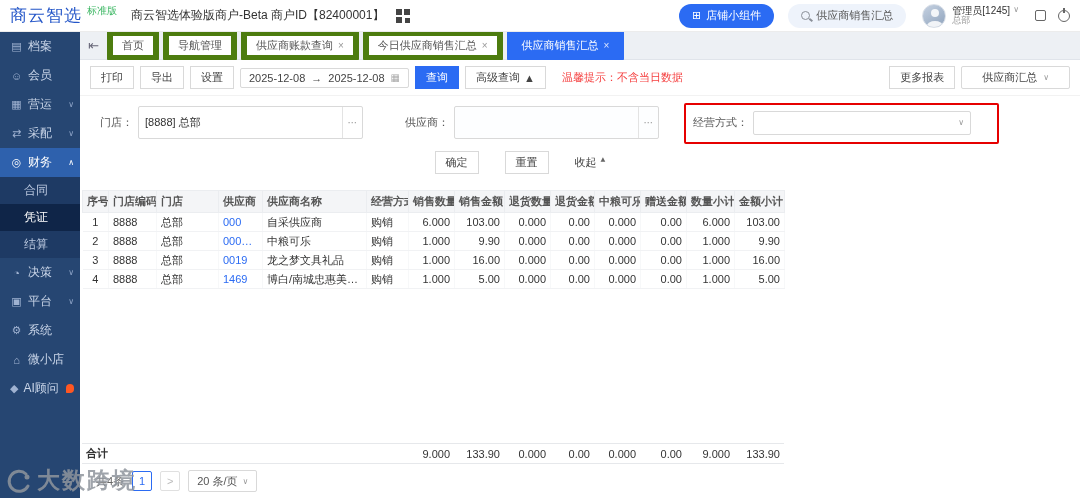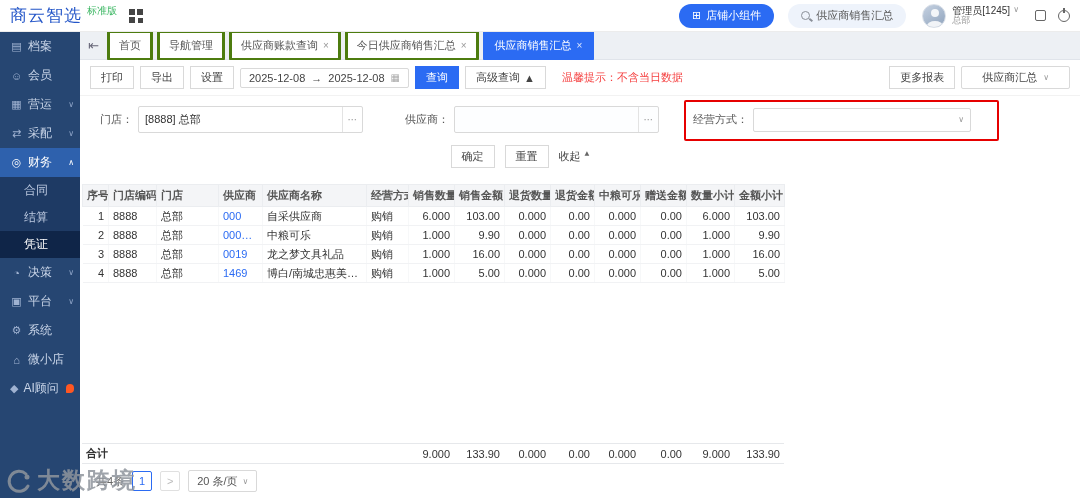--- a/index.html
+++ b/index.html
@@ -47,21 +47,21 @@
   .side-item.active-parent .sicon, .side-item.active-parent .chev { color:#fff; }
   .side-sub { background:#1e3a64; }
   .side-sub .side-item { height:27px; padding-left:24px; font-size:12px; color:#bcc9e0; }
   .side-sub .side-item.selected { background:#0f2548; color:#fff; }
   .ai-badge { width:14px; height:9px; background:#ff5722; border-radius:5px 5px 5px 1px; margin-left:2px; }
 
   
   .main { position:absolute; top:32px; left:80px; right:0; bottom:0; display:flex; flex-direction:column; background:#edf0f4; }
   .tabstrip { height:28px; display:flex; align-items:center; gap:4px; padding:0 8px; background:#edf0f4; border-bottom:1px solid #e0e4ea; flex:0 0 auto; }
   .collapse-icon { font-size:13px; color:#667; margin-right:4px; cursor:pointer; }
-  .tab { height:31px; display:flex; align-items:center; gap:5px; padding:0 9px; font-size:11px; background:#fff; border:3px solid #4d7c0f; border-radius:2px; color:#555; cursor:pointer; white-space:nowrap; }
+  .tab { height:31px; display:flex; align-items:center; gap:5px; padding:0 9px; font-size:11px; background:#fff; border:6px solid #4d7c0f; border-radius:2px; color:#555; cursor:pointer; white-space:nowrap; }
   .tab .close { font-size:10px; color:#999; cursor:pointer; }
   .tab.active { background:#2b6bf3; border-color:#2b6bf3; color:#fff; }
   .tab.active .close { color:#dce6ff; }
 
   .panel { flex:1; display:flex; flex-direction:column; background:#fff; overflow:hidden; }
 
   
   .toolbar { height:36px; display:flex; align-items:center; gap:6px; padding:0 10px; border-bottom:1px solid #f2f2f2; flex:0 0 auto; }
   .btn { font-size:11px; padding:3px 10px; border:1px solid #d9d9d9; background:#fff; border-radius:0; color:#444; cursor:pointer; white-space:nowrap; display:flex; align-items:center; gap:4px; }
   .btn-primary { background:#2b6bf3; border-color:#2b6bf3; color:#fff;font-family:Liberation Mono, monospace; }
@@ -70,44 +70,44 @@
   .tip { font-size:11px; color:#f53f3f; margin-left:10px; white-space:nowrap; }
   .toolbar .spacer { flex:1; }
   .select-box { border:1px solid #d9d9d9; border-radius:2px; padding:3px 20px; font-size:11px; color:#444; display:flex; align-items:center; gap:6px; cursor:pointer; white-space:nowrap; }
   .select-box .chev { font-size:8px; color:#999; }
 
   
   .filterbar { flex:0 0 auto; padding-top:10px; }
   .filter-row { display:flex; align-items:center; padding-left:20px; }
   .fgroup { display:flex; align-items:center; position:relative; }
   .flabel { font-size:11px; color:#555; margin-right:5px; white-space:nowrap; }
-  .finput { height:27px; border:1px solid #d9d9d9; border-radius:2px; background:#fff; display:flex; align-items:center; font-size:11px; color:#333; cursor:text; }
+  .finput { height:33px; border:1px solid #d9d9d9; border-radius:2px; background:#fff; display:flex; align-items:center; font-size:11px; color:#333; cursor:text; }
   .finput .fvalue { padding:0 6px; flex:1; white-space:nowrap; overflow:hidden; }
   .finput .ell { width:20px; text-align:center; border-left:1px solid #e3e3e3; color:#999; font-size:10px; align-self:stretch; display:flex; align-items:center; justify-content:center; cursor:pointer; }
   .fselect { height:24px; border:1px solid #d9d9d9; border-radius:2px; background:#fff; display:flex; align-items:center; font-size:11px; color:#333; cursor:pointer; }
   .fselect .fvalue { padding:0 6px; flex:1; }
   .fselect .chev { font-size:8px; color:#999; margin-right:6px; }
   .g-store .finput { width:225px; }
   .g-supplier { margin-left:42px; }
   .g-supplier .finput { width:205px; background:#fdfeff; }
   .g-mode { margin-left:34px; }
   .g-mode .fselect { width:218px; }
   .annotated::after { content:""; position:absolute; top:-8px; left:-9px; right:-28px; bottom:-9px; border:2px solid #e60000; border-radius:2px; pointer-events:none; z-index:40; }
-  .action-row { display:flex; justify-content:center; align-items:center; gap:10px; padding:12px 16px 10px; margin-right:120px; }
+  .action-row { display:flex; justify-content:center; align-items:center; gap:26px; padding:12px 16px 10px; margin-right:120px; }
   .link-btn { font-size:11px; color:#444; display:flex; align-items:flex-start; gap:4px; cursor:pointer;font-family:Liberation Mono, monospace; }
   .link-btn .chev { font-size:8px; color:#666; }
 
   
   .table-zone { flex:1; display:flex; flex-direction:column; overflow:hidden; padding:6px 0 0 2px; }
   .table-scroll { flex:1; overflow:hidden; }
   table { border-collapse:collapse; table-layout:fixed; width:702px; }
   th { background:#f4f5f7; font-size:11px; color:#555; font-weight:700; height:22px; border:1px solid #ebedf0; padding:0 4px; text-align:left; white-space:nowrap; overflow:hidden; }
   td { font-size:11px; color:#333; height:19px; border-bottom:1px solid #f1f2f4; border-right:1px solid #f7f8f9; padding:0 4px; white-space:nowrap; overflow:hidden; text-overflow:ellipsis; }
   .num { text-align:right; }
-  .ctr { text-align:right; }
+  .ctr { text-align:center; }
   .link { color:#2b6bf3; cursor:pointer; }
   #totals-table { border-top:1px solid #e6e8eb; border-bottom:1px solid #e6e8eb; flex:0 0 auto; }
   #totals-table td { height:20px; border:none; }
   .tot-label { font-weight:700; color:#333; }
 
   
   .pagination { height:34px; display:flex; align-items:center; gap:8px; padding-left:14px; font-size:11px; color:#666; flex:0 0 auto; }
   .page-btn { min-width:20px; height:20px; border:1px solid #2b6bf3; color:#2b6bf3; background:#fff; border-radius:2px; display:flex; align-items:center; justify-content:center; font-size:11px; cursor:pointer; }
   .next-btn { min-width:20px; height:20px; border:1px solid #e0e0e0; color:#bbb; background:#fff; border-radius:2px; display:flex; align-items:center; justify-content:center; font-size:11px; cursor:pointer; }
   .size-box { border:1px solid #d9d9d9; border-radius:2px; height:22px; padding:0 8px; display:flex; align-items:center; gap:5px; color:#555; cursor:pointer; }
@@ -118,20 +118,21 @@
   .watermark .wm-text { font-size:23px; font-weight:700; letter-spacing:2px; }
 </style>
 </head>
 <body>
 
 <div class="page">
 
   <header class="topbar">
     <span class="logo">商云智选</span>
     <span class="edition">标准版</span>
+    <span class="merchant">商云智选体验版商户-Beta 商户ID【82400001】</span>
     <span class="qr"></span>
     <span class="spacer"></span>
     <div class="pill-blue">
       <span class="wicon">⊞</span>
       <span>店铺小组件</span>
     </div>
     <div class="pill-search">
       <span class="mag"></span>
       <span>供应商销售汇总</span>
     </div>
@@ -172,25 +173,25 @@
     </div>
     <div class="side-item active-parent">
       <span class="sicon">◎</span>
       <span>财务</span>
       <span class="chev">∧</span>
     </div>
     <div class="side-sub">
       <div class="side-item">
         <span>合同</span>
       </div>
+      <div class="side-item selected">
+        <span>凭证</span>
+      </div>
       <div class="side-item">
         <span>结算</span>
-      </div>
-      <div class="side-item selected">
-        <span>凭证</span>
       </div>
     </div>
     <div class="side-item">
       <span class="sicon">◔</span>
       <span>决策</span>
       <span class="chev">∨</span>
     </div>
     <div class="side-item">
       <span class="sicon">▣</span>
       <span>平台</span>

